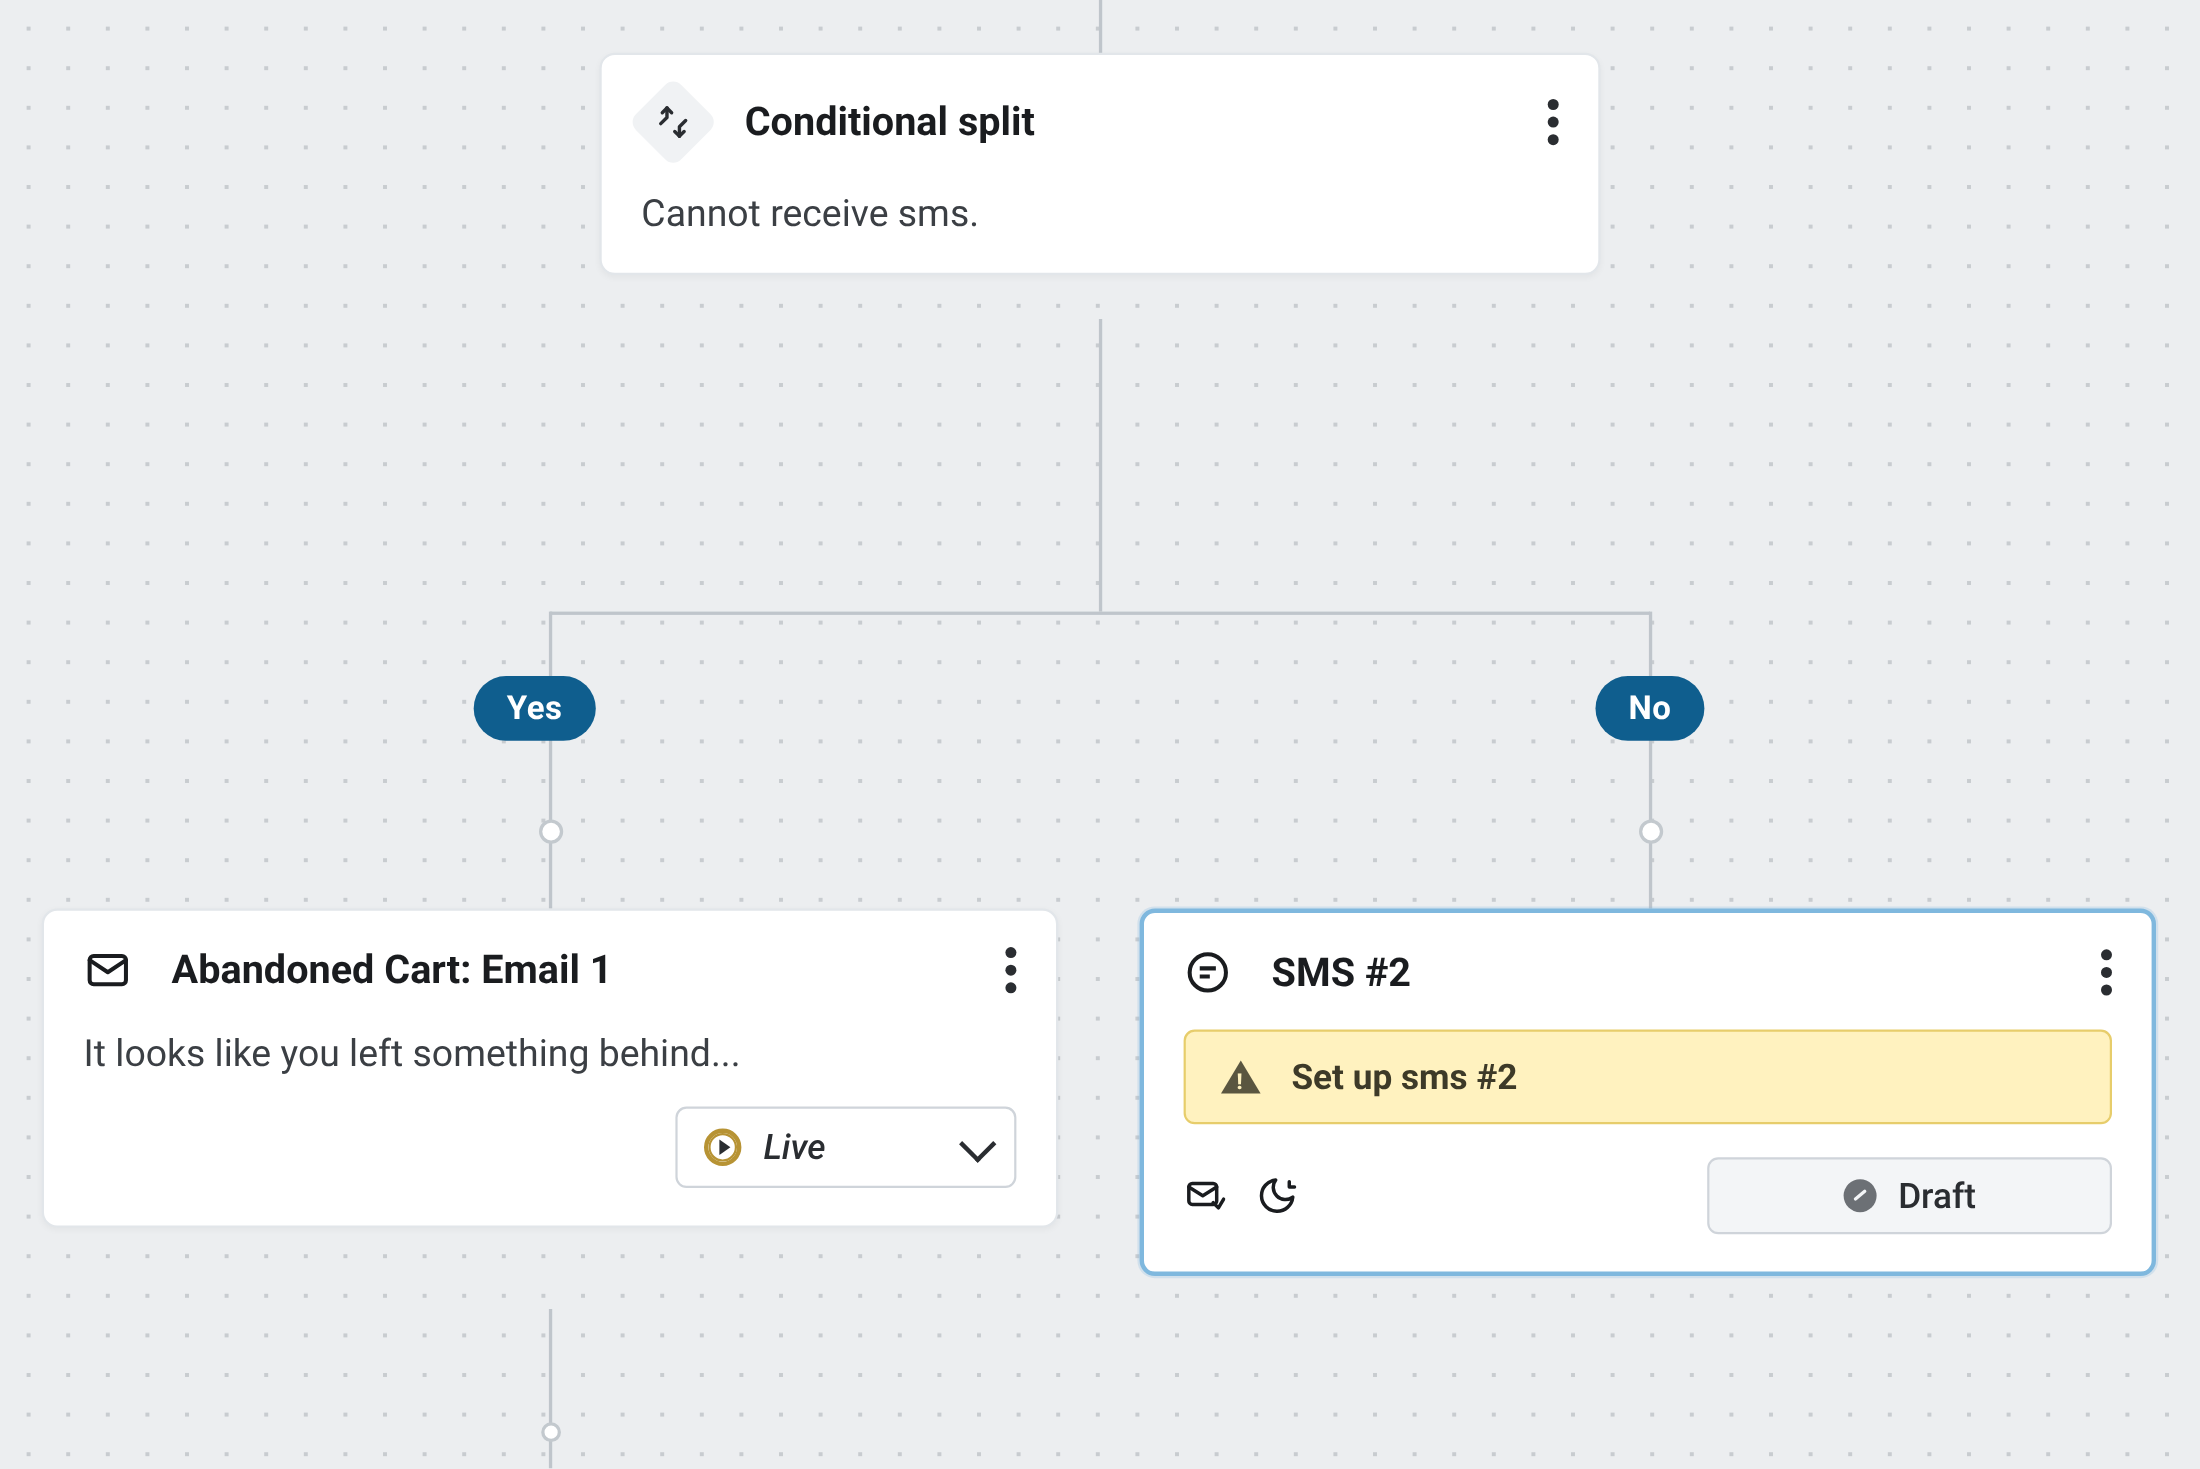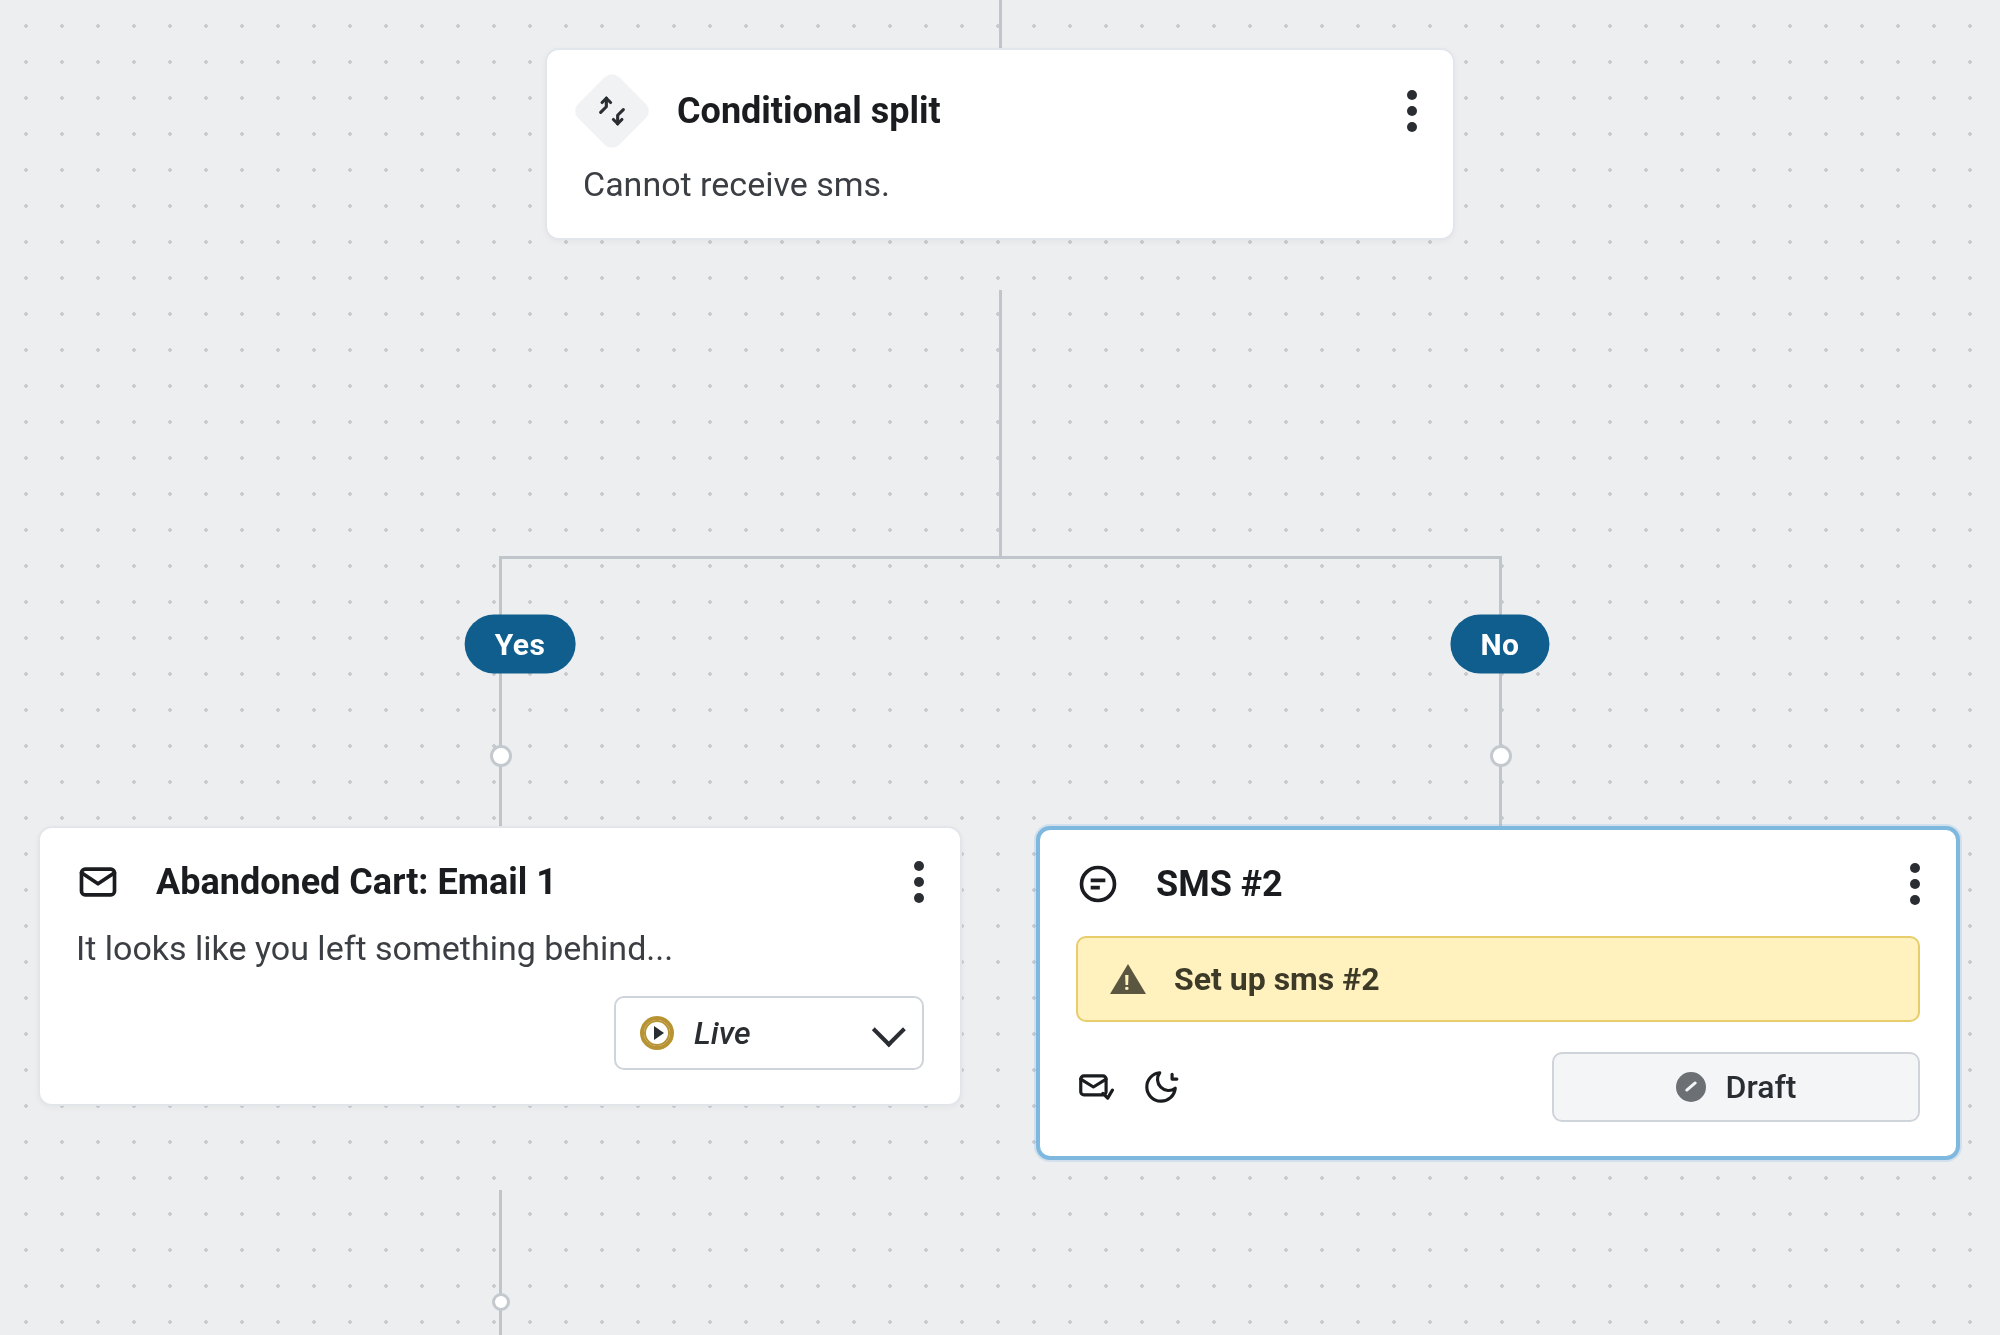--- a/index.html
+++ b/index.html
@@ -55,21 +55,21 @@
     align-items: center;
     gap: 36px;
   }
   .card-title {
     font-weight: 700;
     font-size: 36px;
     color: #1a1c1f;
     flex: 1;
   }
   .card-desc {
-    margin-top: 24px;
+    margin-top: 34px;
     font-size: 34px;
     color: #3b3f44;
     font-weight: 400;
   }
   .icon-tile {
     width: 58px; height: 58px;
     background: #f0f2f4;
     transform: rotate(45deg);
     border-radius: 10px;
     display: flex;
@@ -243,21 +243,21 @@
   </div>
 
   <div class="connector vline" style="left: 999px; top: 290px; height: 266px;"></div>
 
   <div class="connector hline" style="left: 500px; top: 556px; width: 1000px;"></div>
 
   <div class="connector vline" style="left: 499px; top: 556px; height: 270px;"></div>
 
   <div class="connector vline" style="left: 1499px; top: 556px; height: 270px;"></div>
 
-  <div class="branch-label" style="left: 520px; top: 644px;">Yes</div>
+  <div class="branch-label" style="left: 486px; top: 644px;">Yes</div>
   <div class="branch-label" style="left: 1500px; top: 644px;">No</div>
 
   <div class="port" style="left: 501px; top: 756px;"></div>
   <div class="port" style="left: 1501px; top: 756px;"></div>
 
   <div class="card" style="left: 38px; top: 826px; width: 924px;">
     <div class="card-header">
       <span>
         <svg width="44" height="44" viewBox="0 0 24 24" fill="none" stroke="#1a1c1f" stroke-width="2" stroke-linecap="round" stroke-linejoin="round">
           <rect x="3" y="5" width="18" height="14" rx="2"></rect>

